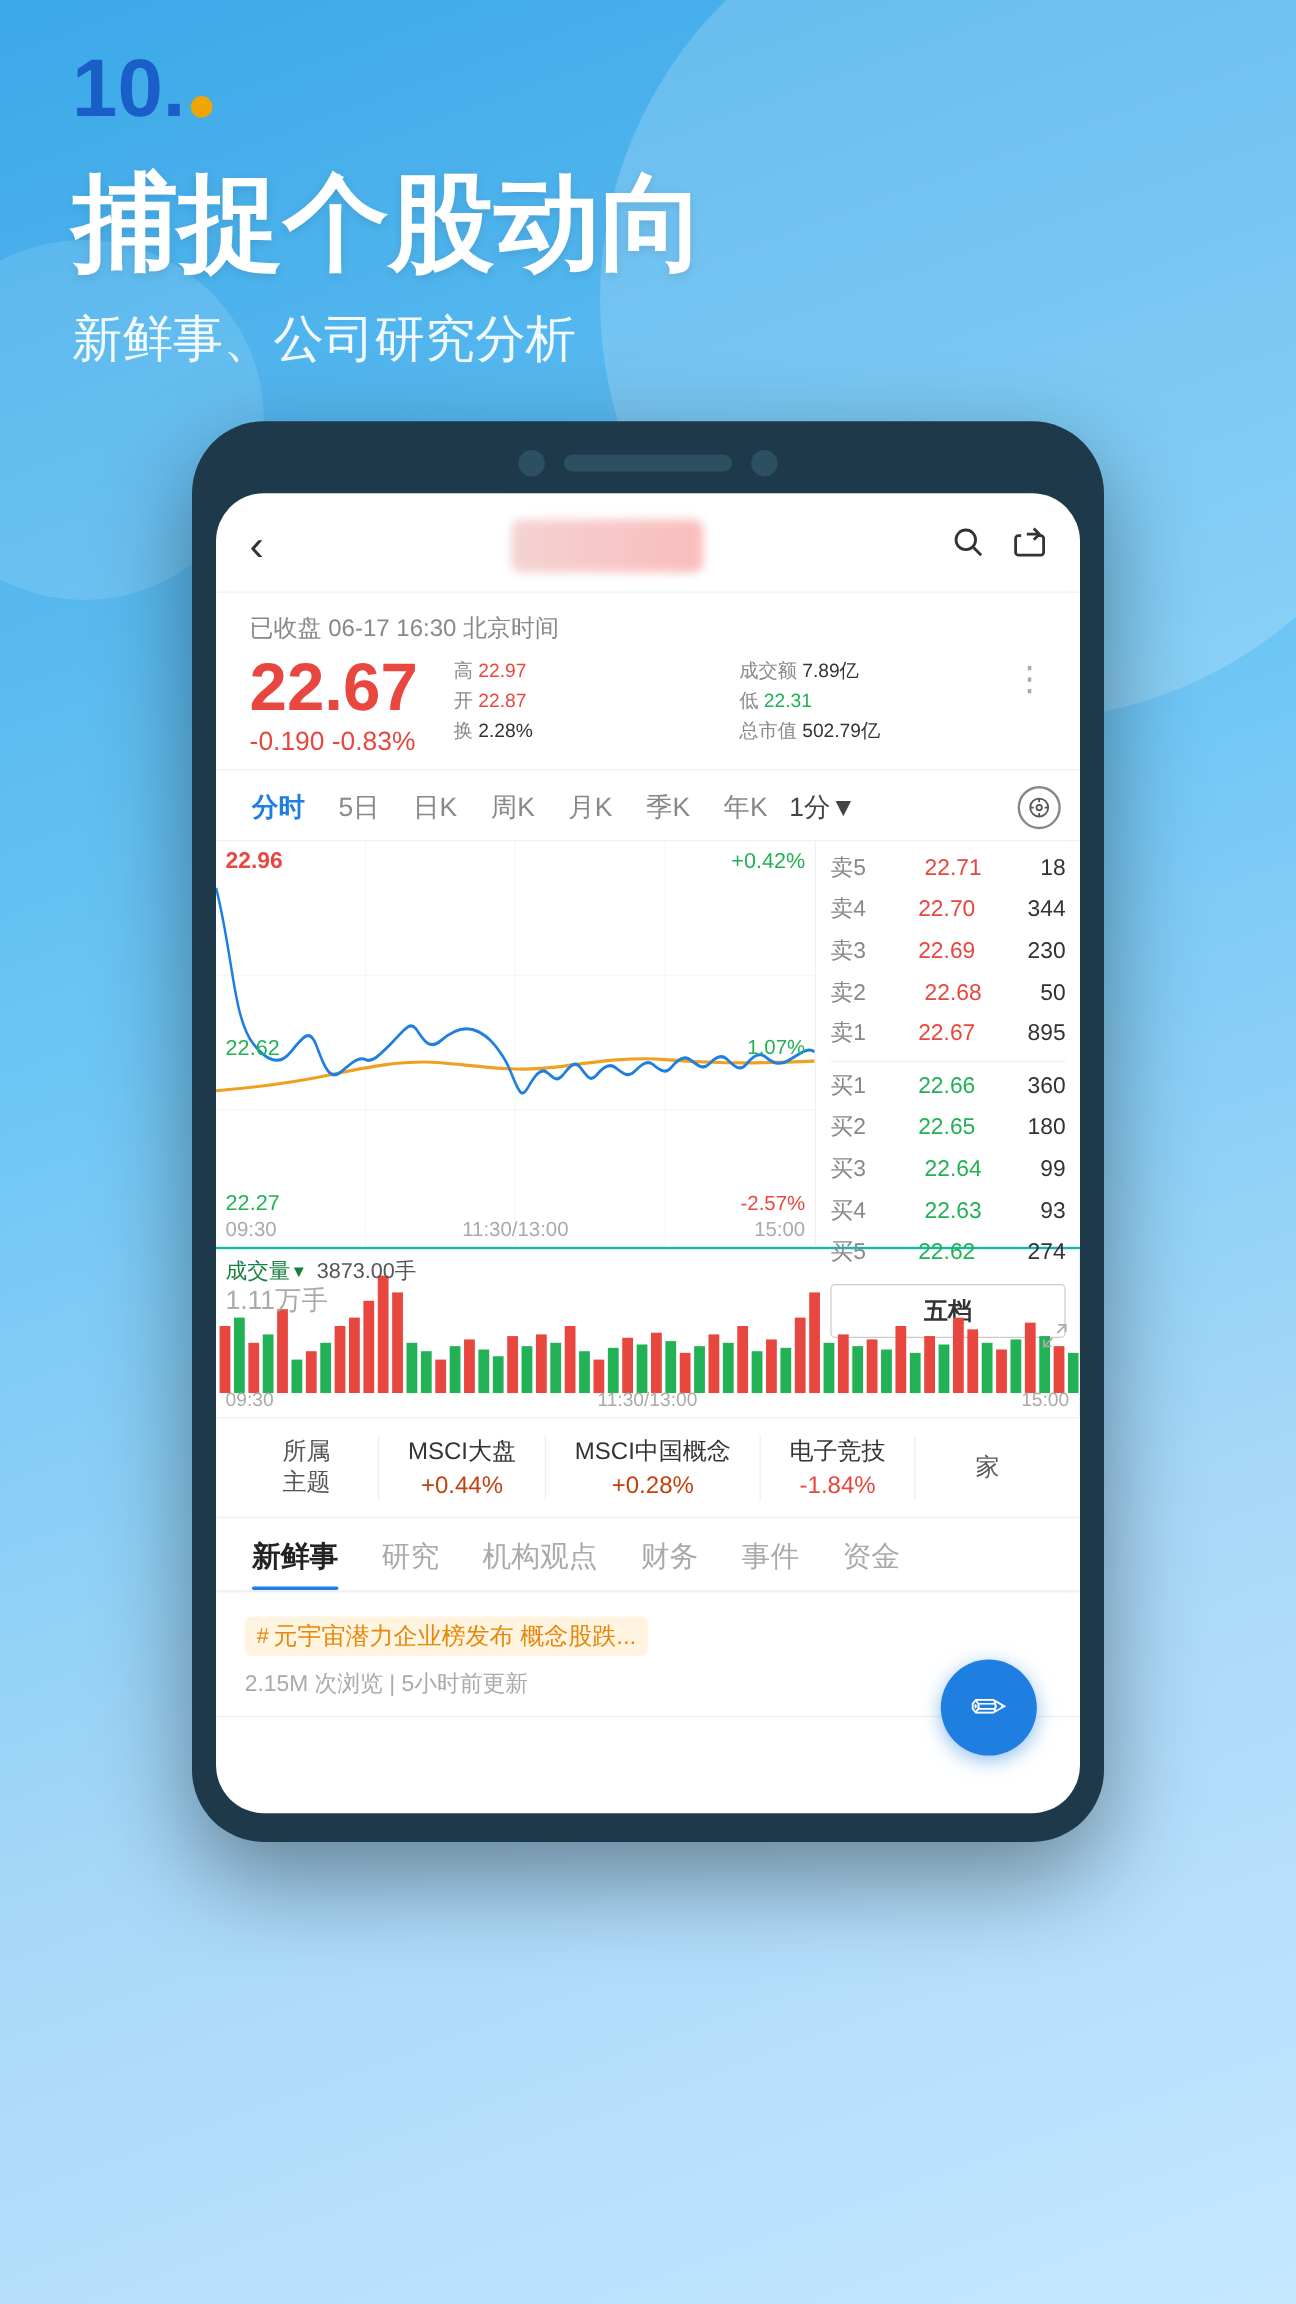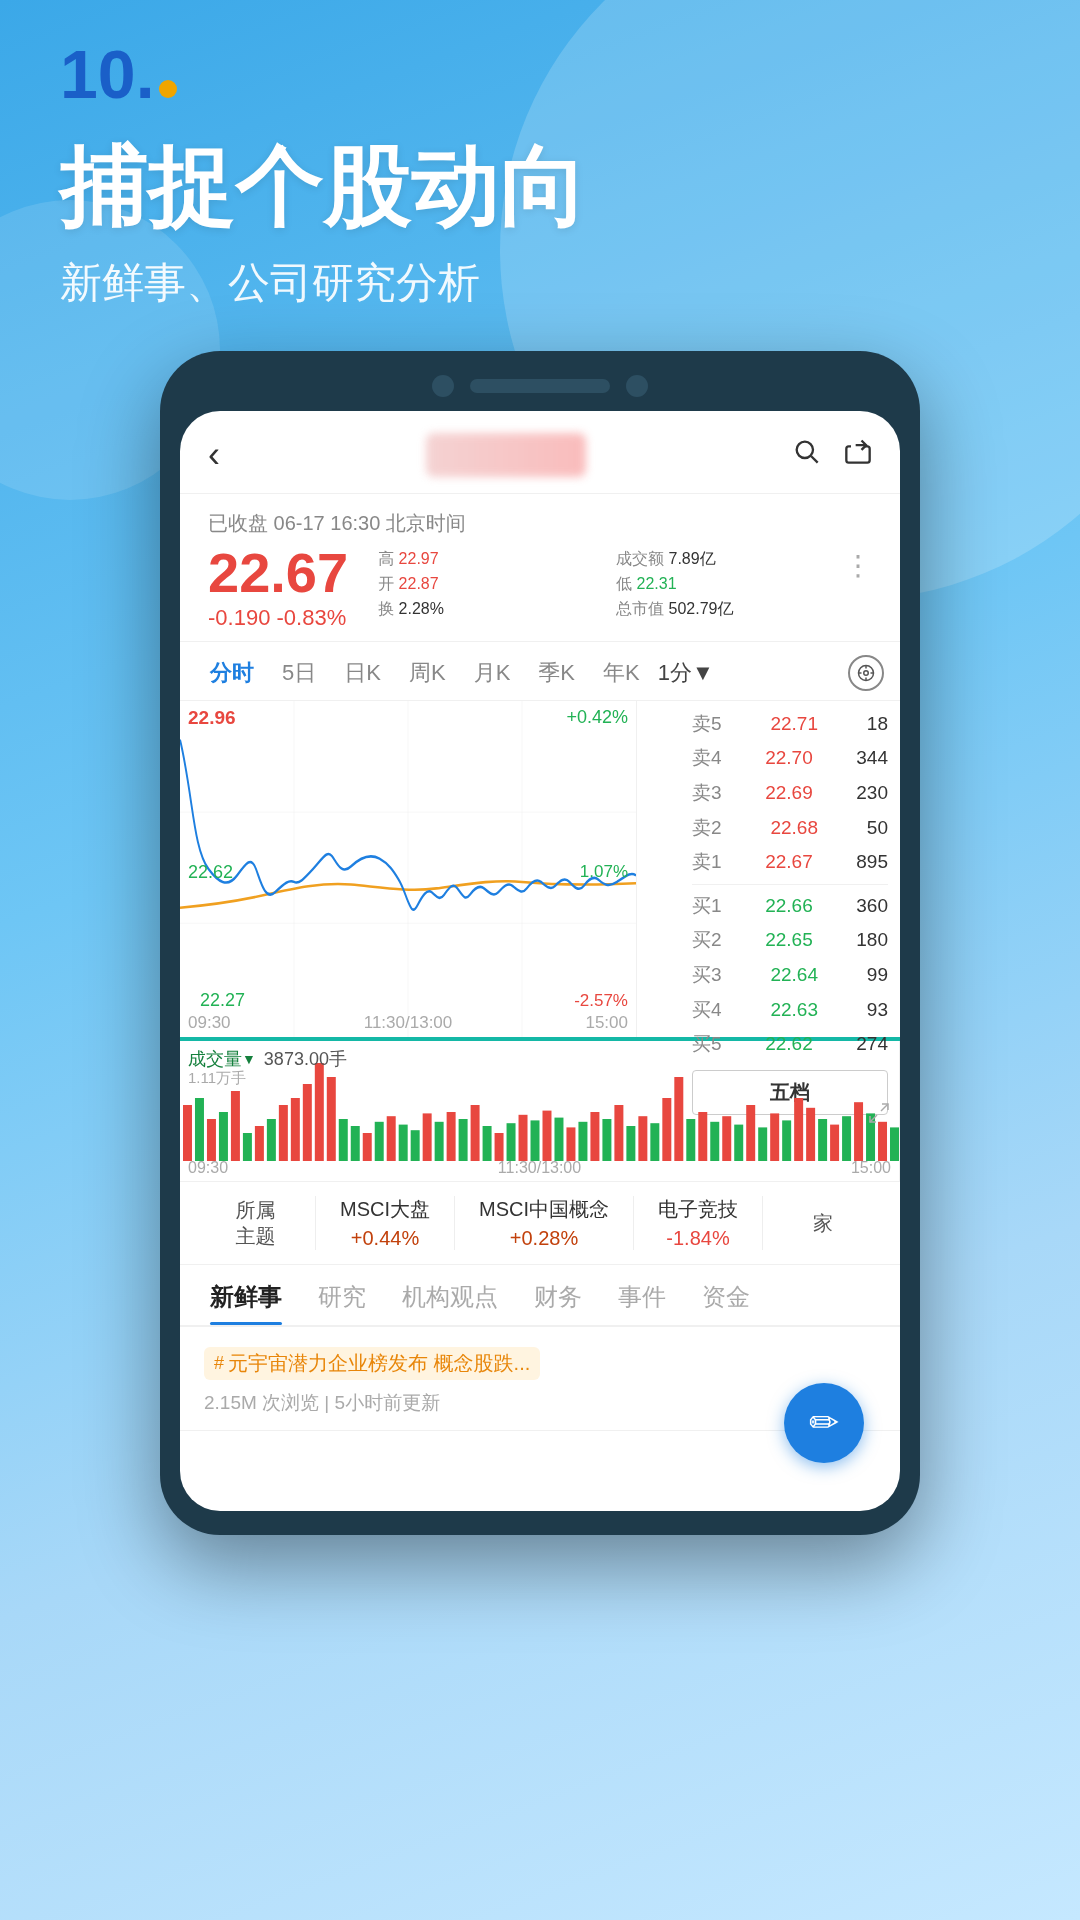--- a/index.html
+++ b/index.html
@@ -245,22 +245,21 @@
       border-radius: 50%;
       display: flex;
       align-items: center;
       justify-content: center;
     }
 
     
     .chart-area {
       display: flex;
       height: 340px;
-      border-bottom: 4px solid #14b8a6;
-      gap: 43px;
+      border-bottom: 2px solid #14b8a6;
     }
     .main-chart {
       flex: 1;
       position: relative;
       overflow: hidden;
       border-right: 1px solid #f0f0f0;
     }
     .chart-label-tl {
       position: absolute;
       top: 6px;
@@ -286,21 +285,21 @@
     .chart-label-mr {
       position: absolute;
       top: 48%;
       right: 8px;
       font-size: 17px;
       color: #22b255;
     }
     .chart-label-bl {
       position: absolute;
       bottom: 26px;
-      left: 20px;
+      left: 8px;
       font-size: 18px;
       color: #22b255;
     }
     .chart-label-br {
       position: absolute;
       bottom: 26px;
       right: 8px;
       font-size: 17px;
       color: #e8473f;
     }
@@ -378,21 +377,21 @@
       cursor: pointer;
     }
     .volume-value {
       font-size: 18px;
       color: #555;
     }
     .volume-subtitle {
       position: absolute;
       top: 28px;
       left: 8px;
-      font-size: 15px;
+      font-size: 22px;
       color: #aaa;
       z-index: 2;
     }
     .expand-icon {
       position: absolute;
       bottom: 50px;
       right: 8px;
       font-size: 22px;
       color: #aaa;
       z-index: 2;

